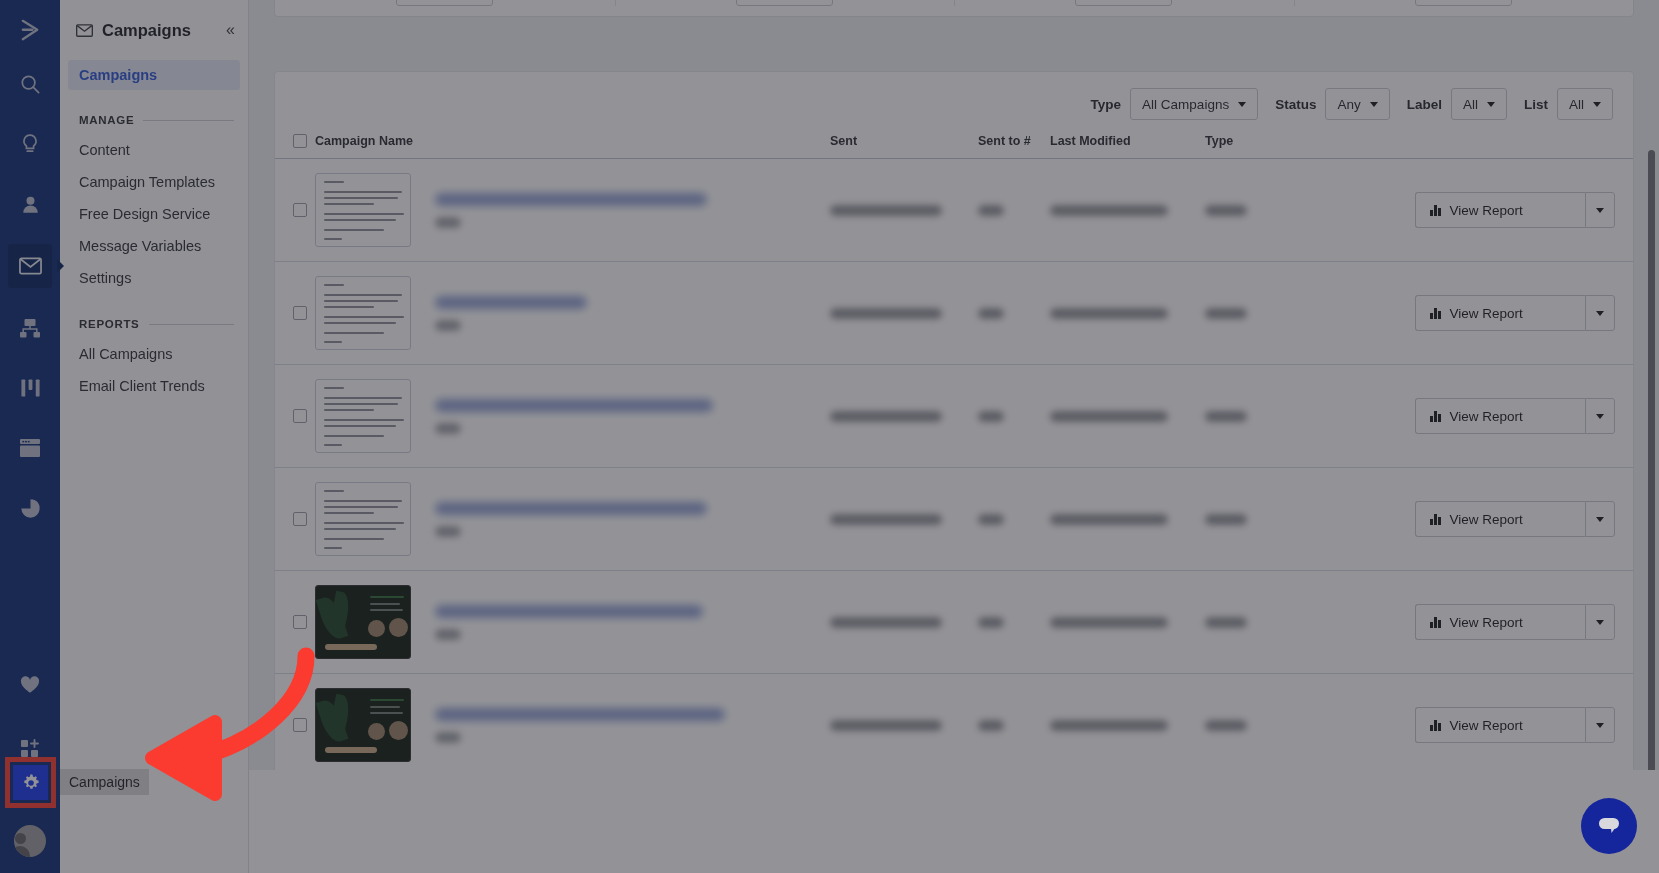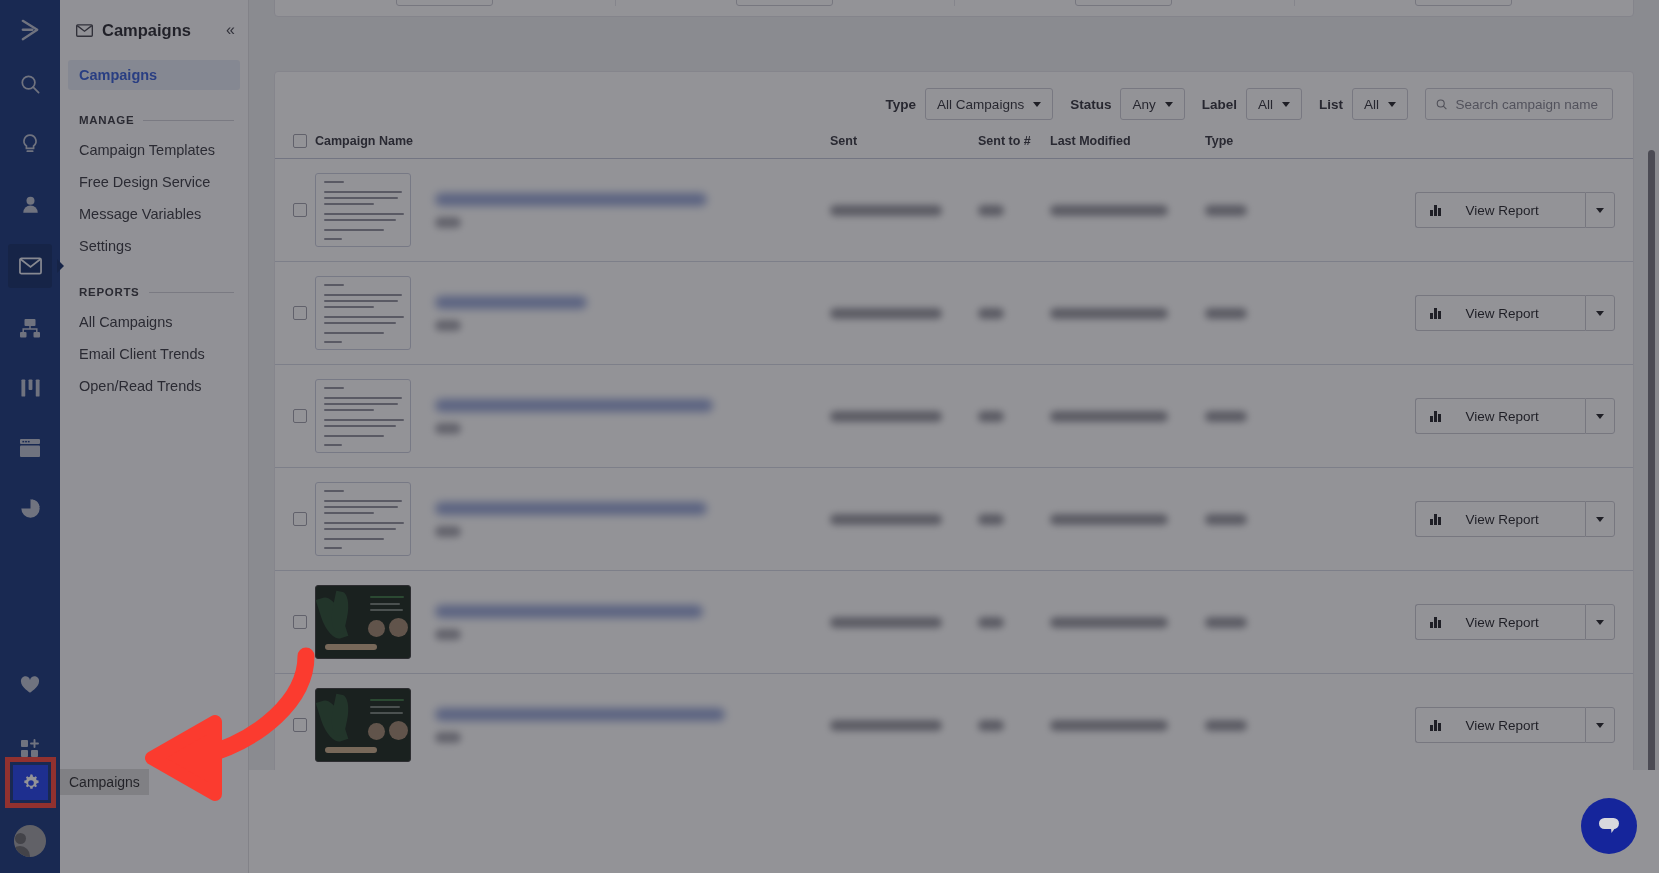--- a/index.html
+++ b/index.html
@@ -231,21 +231,21 @@
     filter: blur(3.5px); opacity: .75; margin-top: 11px;
   }
   .blur-cell {
     height: 11px; border-radius: 6px; background: #74747f;
     filter: blur(3.5px); opacity: .8;
   }
 
   .action-cell { padding-right: 18px !important; }
   .btn-group { display: flex; justify-content: flex-end; }
   .view-report {
-    display: flex; align-items: center; gap: 25px;
+    display: flex; align-items: center; gap: 9px;
     border: 1px solid #c6c6cf; border-right: 0;
     border-radius: 3px 0 0 3px; background: #fff;
     height: 36px; padding: 0 16px 0 14px;
     font-size: 13.5px; color: #16161c; cursor: pointer;
     width: 170px;
   }
   .vr-split {
     border: 1px solid #c6c6cf; border-radius: 0 3px 3px 0; background: #fff;
     height: 36px; width: 30px; display: flex; align-items: center;
     justify-content: center; cursor: pointer;
@@ -320,27 +320,20 @@
           <span>All</span>
           <span class="caret"></span>
         </div>
 
         <span class="flt-label" style="margin-left:8px">List</span>
         <div class="flt-select">
           <span>All</span>
           <span class="caret"></span>
         </div>
 
-        <div class="search-box">
-          <svg width="13" height="13" viewBox="0 0 16 16">
-            <circle cx="6.6" cy="6.6" r="4.9" fill="none" stroke="#76767f" stroke-width="1.5"></circle>
-            <line x1="10.3" y1="10.3" x2="14.5" y2="14.5" stroke="#76767f" stroke-width="1.5"></line>
-          </svg>
-          <input type="text" placeholder="Search campaign name" style="">
-        </div>
       </div>
 
       <table class="camp">
         <thead>
           <tr class="thead-row">
             <th class="col-chk">
               <div class="chkbox"></div>
             </th>
             <th class="col-name">Campaign Name</th>
             <th class="col-sent">Sent</th>
@@ -669,32 +662,32 @@
       <span class="subnav-title">Campaigns</span>
       <span class="collapse-btn">«</span>
     </div>
 
     <div class="subnav-active">Campaigns</div>
 
     <div class="subnav-section">
       <span class="lbl">MANAGE</span>
       <span class="ln"></span>
     </div>
+    <div class="subnav-item">Content</div>
     <div class="subnav-item">Campaign Templates</div>
     <div class="subnav-item">Free Design Service</div>
     <div class="subnav-item">Message Variables</div>
     <div class="subnav-item">Settings</div>
 
     <div class="subnav-section">
       <span class="lbl">REPORTS</span>
       <span class="ln"></span>
     </div>
     <div class="subnav-item">All Campaigns</div>
     <div class="subnav-item">Email Client Trends</div>
-    <div class="subnav-item">Open/Read Trends</div>
   </div>
 
   <div class="chat-fab">
     <svg width="26" height="22" viewBox="0 0 26 22">
       <rect x="3" y="3" width="20" height="11" rx="5.5" fill="#d8d8dd"></rect>
       <path d="M15 13 L19 13 L15.5 18 Z" fill="#d8d8dd"></path>
     </svg>
   </div>
 
   <div class="dim"></div>

